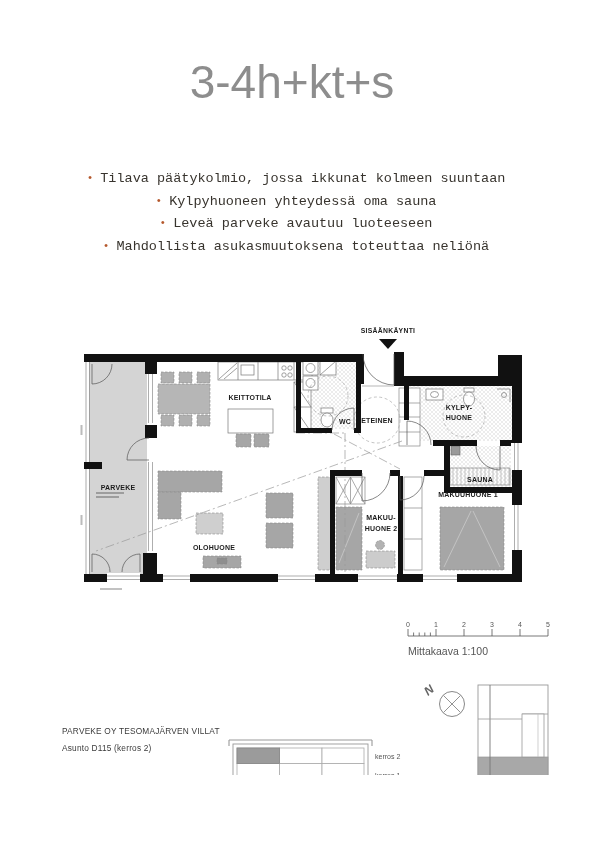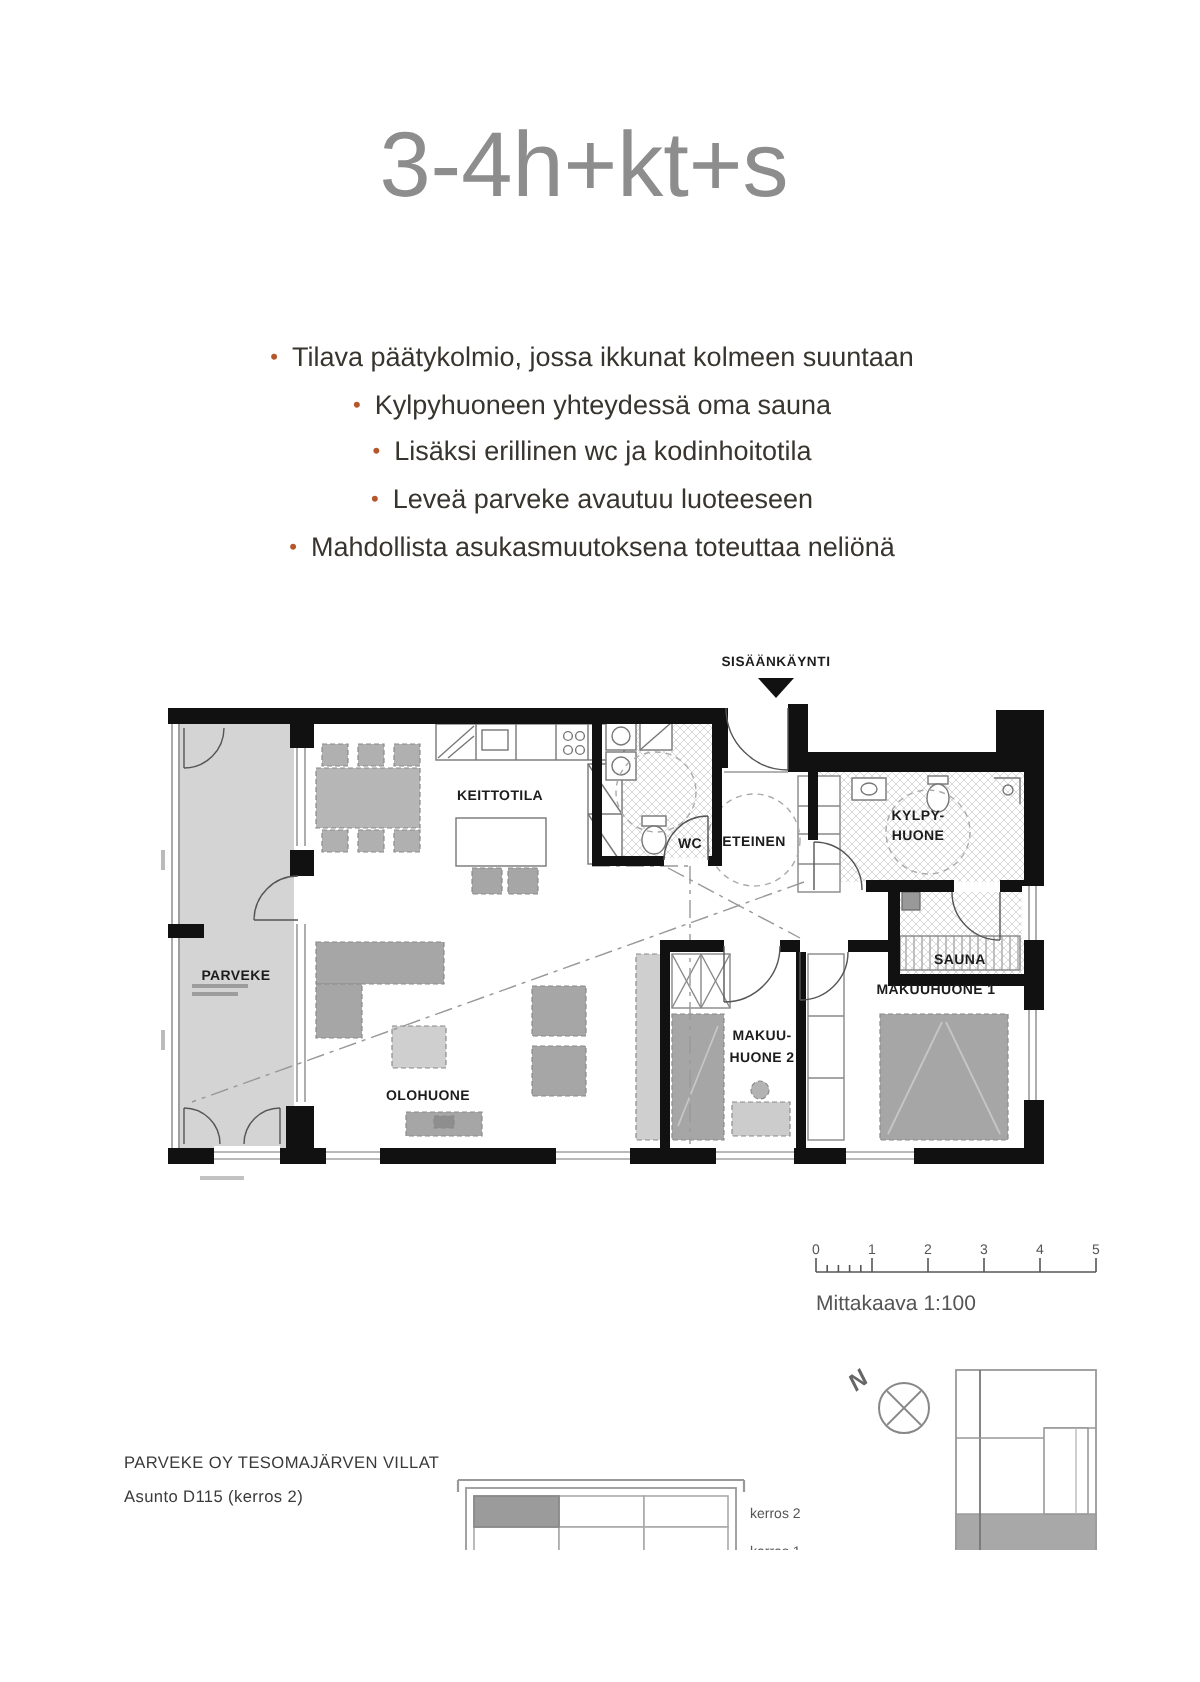--- a/index.html
+++ b/index.html
@@ -5,21 +5,21 @@
   html,body{margin:0;padding:0;background:#fff;}
   #page{position:relative;width:600px;height:775px;background:#ffffff;overflow:hidden;
         font-family:"Liberation Sans", sans-serif;padding-left:38px;}
   
   .title-block{position:absolute;top:58px;left:0;width:584px;text-align:center;color:#8d8d8d;}
   .title-line1{font-size:46px;line-height:48px;font-weight:400;letter-spacing:0px;}
   .title-line2{font-size:46px;line-height:46px;font-weight:400;}
   .title-line2 sup{font-size:26px;vertical-align:14px;}
   
   .bullets{position:absolute;top:168px;left:0;width:592px;list-style:none;margin:0;padding:0;
-           text-align:center;font-family:Liberation Sans, sans-serif;font-size:13.5px;
+           text-align:center;font-family:Liberation Mono, monospace;font-size:13.5px;
            color:#38342e;}
   .bullets li{line-height:21.7px;}
   .bullets li::before{content:"\2022";color:#b4572b;font-size:11px;margin-right:7px;position:relative;top:-1px;}
   
   .abs{position:absolute;}
   
   .proj1{position:absolute;left:62px;top:726px;font-size:8.3px;color:#3a3a3a;letter-spacing:.2px;}
   .proj2{position:absolute;left:62px;top:743px;font-size:8.3px;color:#3a3a3a;letter-spacing:.2px;}
   .footer-title{position:absolute;left:431px;top:797px;font-family:"DejaVu Sans Mono", monospace;
                 font-size:7.5px;color:#444;letter-spacing:1.6px;}
@@ -35,21 +35,20 @@
 
 <div id="page">
 
   <div class="title-block">
     <div class="title-line1">3-4h+kt+s</div>
   </div>
 
   <ul class="bullets">
     <li>Tilava päätykolmio, jossa ikkunat kolmeen suuntaan</li>
     <li>Kylpyhuoneen yhteydessä oma sauna</li>
-    <li>Lisäksi erillinen wc ja kodinhoitotila</li>
     <li>Leveä parveke avautuu luoteeseen</li>
     <li>Mahdollista asukasmuutoksena toteuttaa neliönä</li>
   </ul>
 
   <svg class="abs" style="left:60px;top:315px;" width="480" height="300" viewBox="60 315 480 300">
     <defs>
       <pattern id="hatch" width="4" height="4" patternUnits="userSpaceOnUse">
         <path d="M0 4 L4 0 M0 0 L4 4" stroke="#d8d8d8" stroke-width="0.5"></path>
       </pattern>
       <pattern id="bench" width="4" height="6" patternUnits="userSpaceOnUse">

